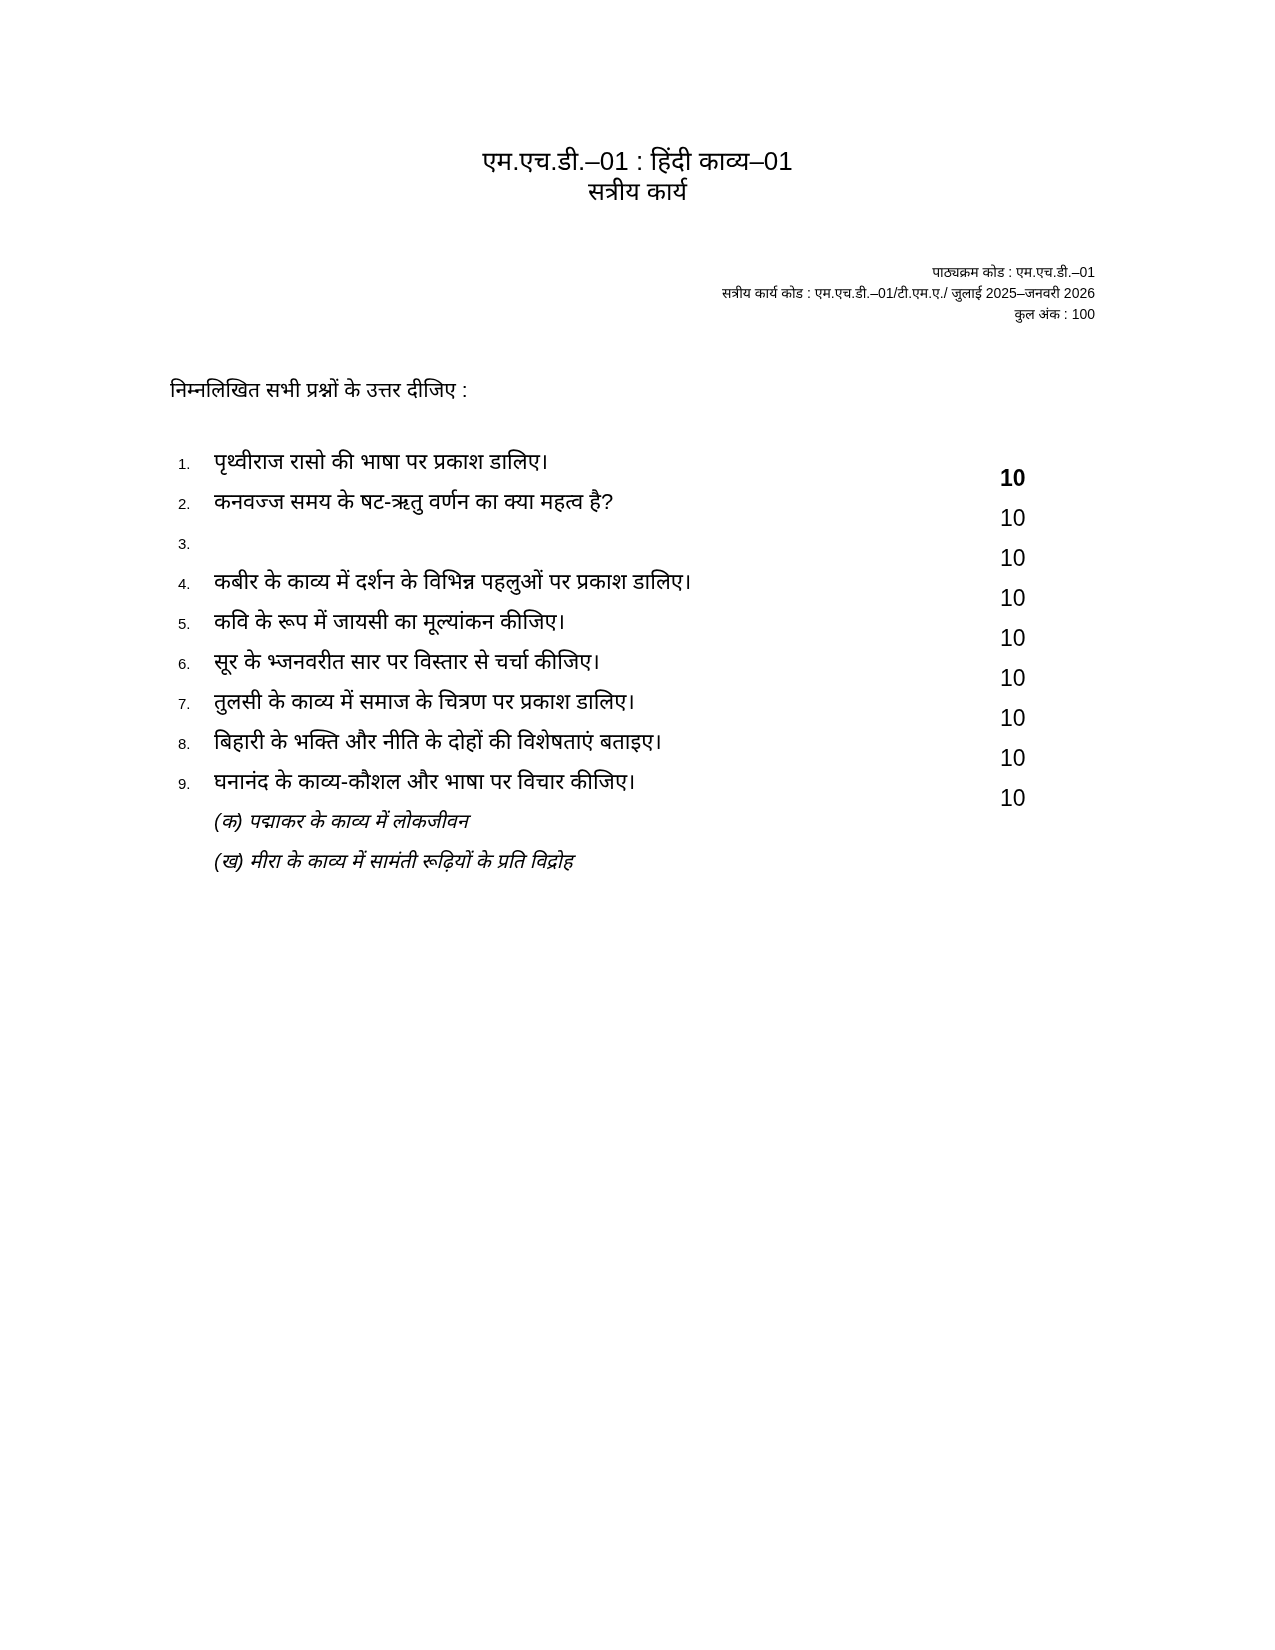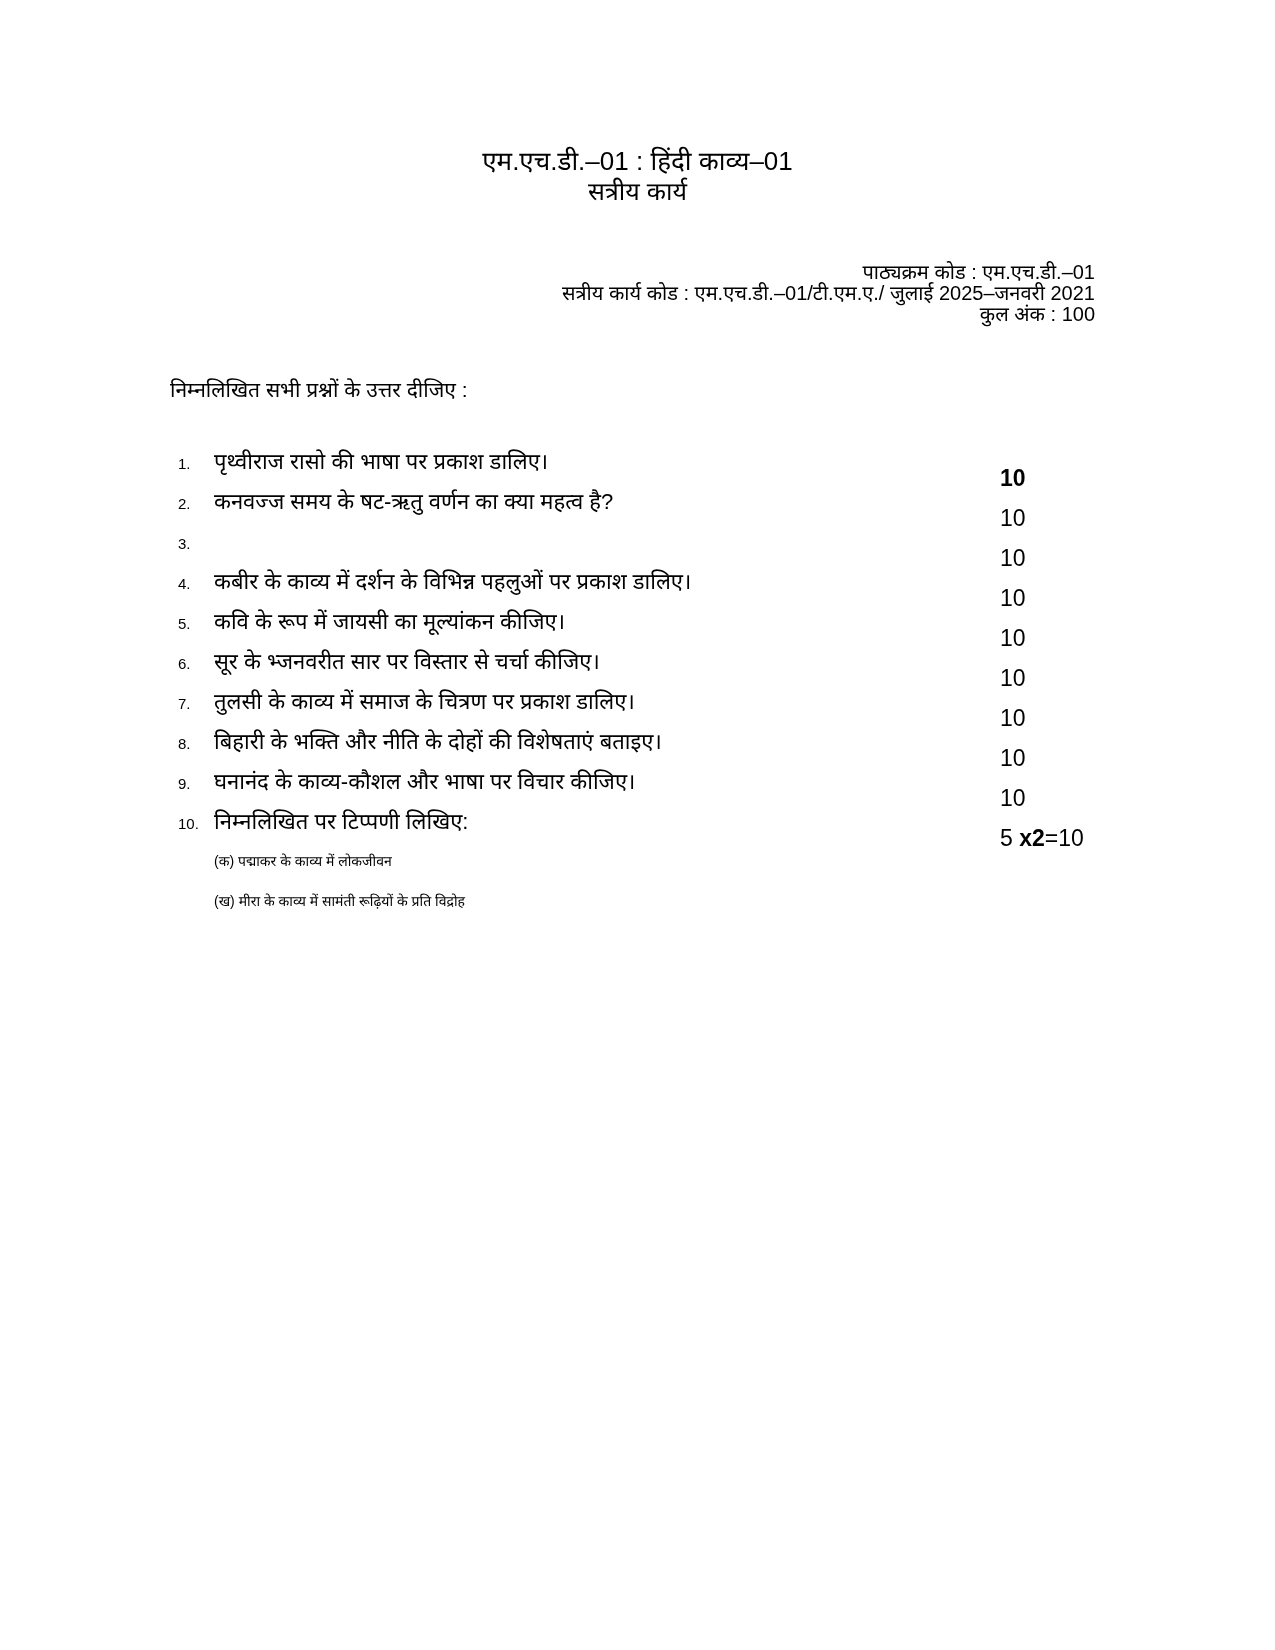--- a/index.html
+++ b/index.html
@@ -8,21 +8,21 @@
       font-family: "Liberation Sans", "DejaVu Sans", sans-serif; color: #000;
     }
     .title-block {
       position: absolute; left: 0; width: 1275px; top: 146px;
       text-align: center;
     }
     .title-line { font-size: 25px; line-height: 30px; }
     .title-line.main { font-size: 26px; }
     .meta-block {
       position: absolute; right: 180px; top: 262px; text-align: right;
-      font-size: 20px; line-height: 21px;
+      font-size: 14px; line-height: 21px;
     }
     .instruction {
       position: absolute; left: 146px; top: 376px; font-size: 21px; line-height: 28px; margin-left: 24px;
     }
     .questions {
       position: absolute; left: 178px; top: 440px; width: 920px;
     }
     .q-row {
       position: relative; height: 40px; display: flex; align-items: center;
     }
@@ -30,34 +30,35 @@
       width: 36px; font-size: 15px; padding-top: 6px;
     }
     .q-text { font-size: 22px; flex: 1; }
     .q-marks {
       position: absolute; left: 822px; font-size: 23px; margin-top: 36px;
     }
     .q-marks.bold { font-weight: bold; }
     .q-marks .b { font-weight: bold; }
     .sub-row {
       height: 40px; display: flex; align-items: center; padding-left: 36px;
-      font-size: 14px;
+      font-size: 20px;
+      font-style: italic;
     }
   </style>
 </head>
 <body>
 
 <div class="title-block">
   <div class="title-line main">एम.एच.डी.–01 : हिंदी काव्य–01</div>
   <div class="title-line">सत्रीय कार्य</div>
 </div>
 
 <div class="meta-block">
   <div>पाठ्यक्रम कोड : एम.एच.डी.–01</div>
-  <div>सत्रीय कार्य कोड : एम.एच.डी.–01/टी.एम.ए./ जुलाई 2025–जनवरी 2021</div>
+  <div>सत्रीय कार्य कोड : एम.एच.डी.–01/टी.एम.ए./ जुलाई 2025–जनवरी 2026</div>
   <div>कुल अंक : 100</div>
 </div>
 
 <div class="instruction">निम्नलिखित सभी प्रश्नों के उत्तर दीजिए :</div>
 
 <div class="questions">
   <div class="q-row">
     <span class="q-num">1.</span>
     <span class="q-text">पृथ्वीराज रासो की भाषा पर प्रकाश डालिए।</span>
     <span class="q-marks bold">10</span>
@@ -94,20 +95,15 @@
   <div class="q-row">
     <span class="q-num">8.</span>
     <span class="q-text">बिहारी के भक्ति और नीति के दोहों की विशेषताएं बताइए।</span>
     <span class="q-marks">10</span>
   </div>
   <div class="q-row">
     <span class="q-num">9.</span>
     <span class="q-text">घनानंद के काव्य-कौशल और भाषा पर विचार कीजिए।</span>
     <span class="q-marks">10</span>
   </div>
-  <div class="q-row">
-    <span class="q-num">10.</span>
-    <span class="q-text">निम्नलिखित पर टिप्पणी लिखिए:</span>
-    <span class="q-marks"><span>5 </span><span class="b">x2</span><span>=10</span></span>
-  </div>
   <div class="sub-row">(क) पद्माकर के काव्य में लोकजीवन</div>
   <div class="sub-row">(ख) मीरा के काव्य में सामंती रूढ़ियों के प्रति विद्रोह</div>
 </div>
 
 </body></html>

